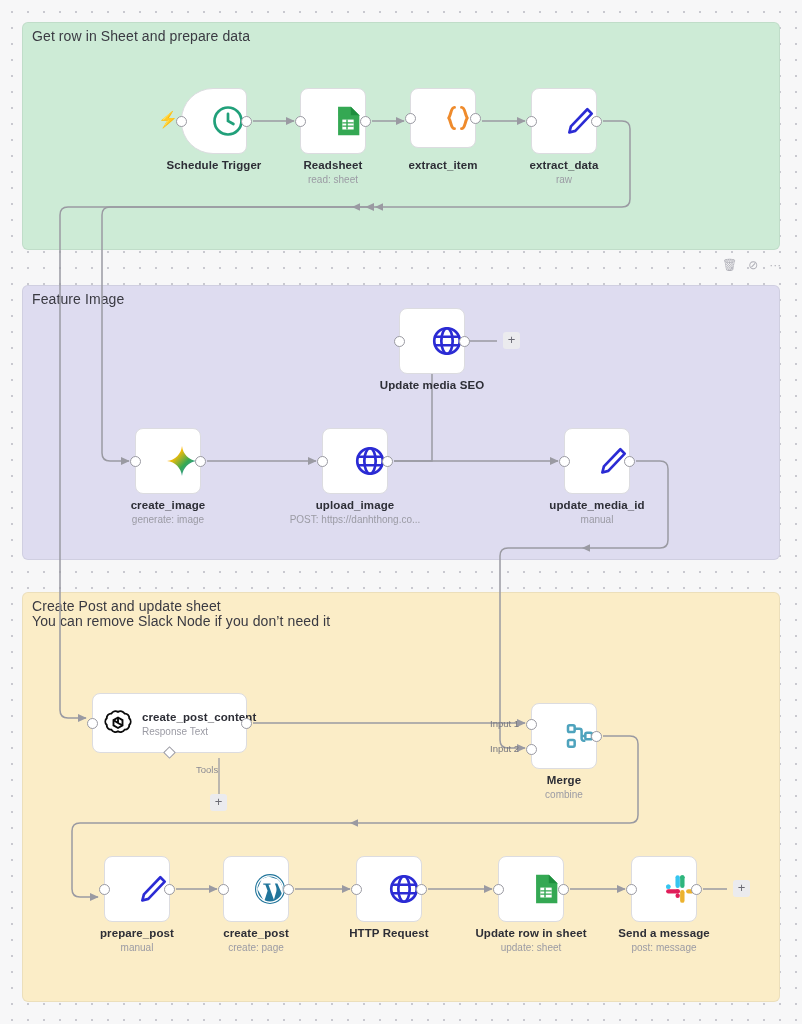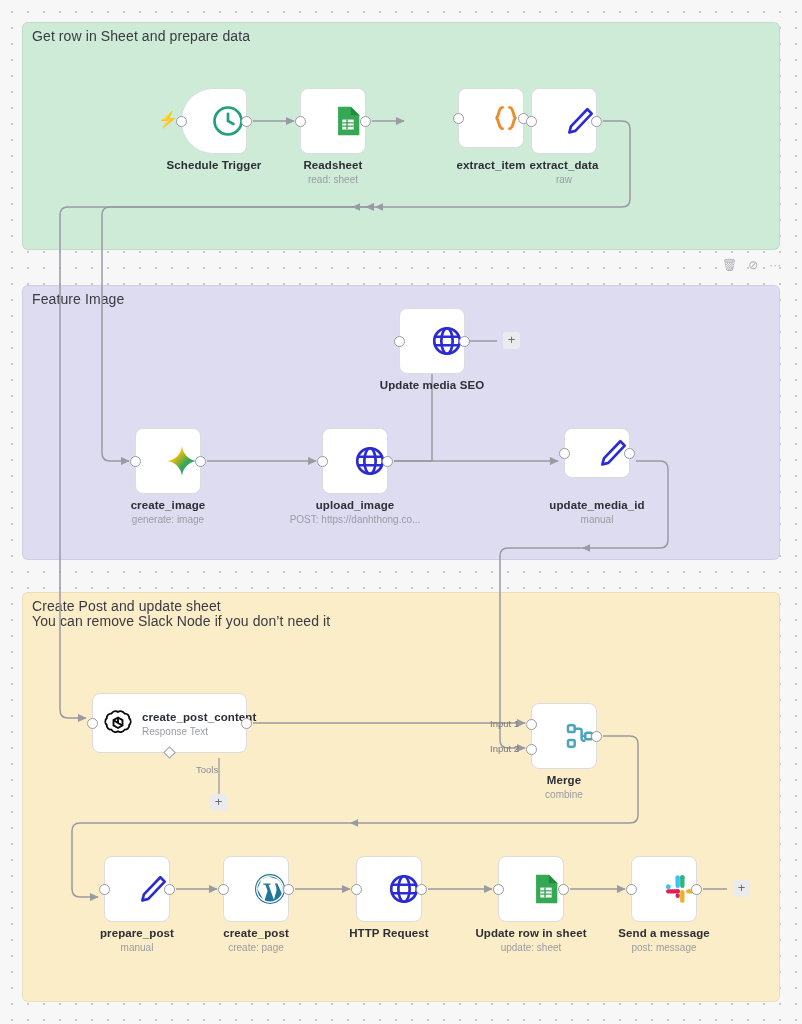--- a/index.html
+++ b/index.html
@@ -233,21 +233,21 @@
       </svg>
     </span>
     <div class="port in"></div>
     <div class="port out"></div>
     <div class="caption">
       <div class="cap-name">Readsheet</div>
       <div class="cap-sub">read: sheet</div>
     </div>
   </div>
 
-  <div class="node sq" id="n-extract-item" style="left: 410px; top: 88px; width: 66px; height: 60px; margin-left: 48px;">
+  <div class="node sq" id="n-extract-item" style="left: 410px; top: 88px; width: 66px; height: 60px;">
     <span>
       <svg class="icn" width="34" height="34" viewBox="0 0 24 24" fill="none" stroke="#ef8b2c" stroke-width="2.1" stroke-linecap="round">
         <path d="M9.5 4.5 C7 4.5 7.3 9 5.5 12 C7.3 15 7 19.5 9.5 19.5"></path>
         <path d="M14.5 4.5 C17 4.5 16.7 9 18.5 12 C16.7 15 17 19.5 14.5 19.5"></path>
       </svg>
     </span>
     <div class="port in"></div>
     <div class="port out"></div>
     <div class="caption">
       <div class="cap-name">extract_item</div>
@@ -314,21 +314,21 @@
       </svg>
     </span>
     <div class="port in"></div>
     <div class="port out"></div>
     <div class="caption">
       <div class="cap-name">upload_image</div>
       <div class="cap-sub">POST: https://danhthong.co...</div>
     </div>
   </div>
 
-  <div class="node sq" id="n-update-media-id" style="left: 564px; top: 428px; width: 66px; height: 50px; text-decoration: underline;">
+  <div class="node sq" id="n-update-media-id" style="left: 564px; top: 428px; width: 66px; height: 66px; text-decoration: underline;">
     <span>
       <svg class="icn" width="32" height="32" viewBox="0 0 24 24" fill="none" stroke="#2b2bd4" stroke-width="2" stroke-linejoin="round">
         <path d="M17.5 3.2 L20.8 6.5 L8.5 19.4 L4 20.6 L5.2 16 Z"></path>
       </svg>
     </span>
     <div class="port in"></div>
     <div class="port out"></div>
     <div class="caption">
       <div class="cap-name">update_media_id</div>
       <div class="cap-sub">manual</div>

